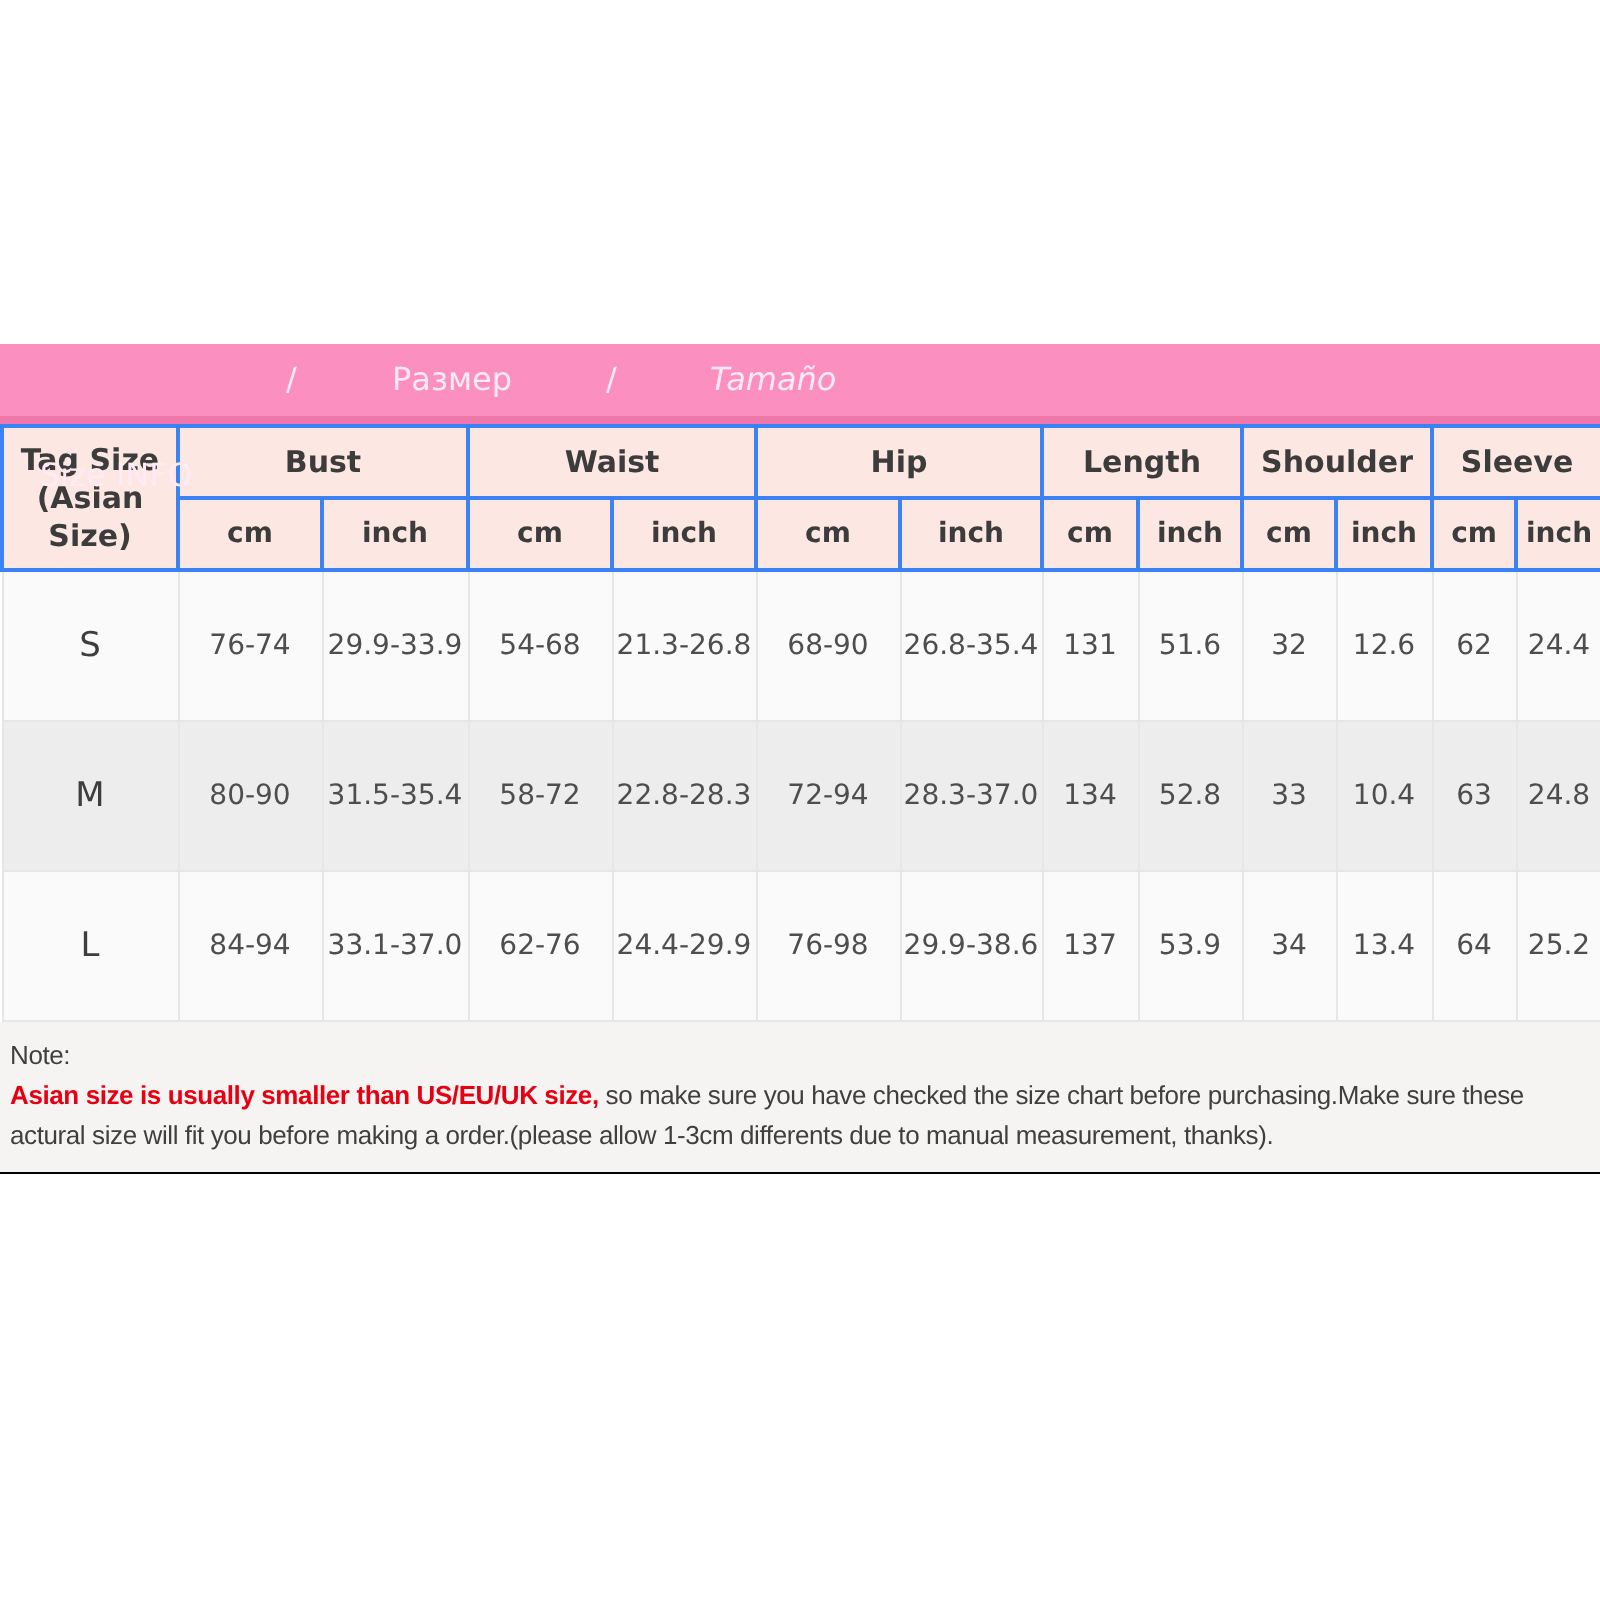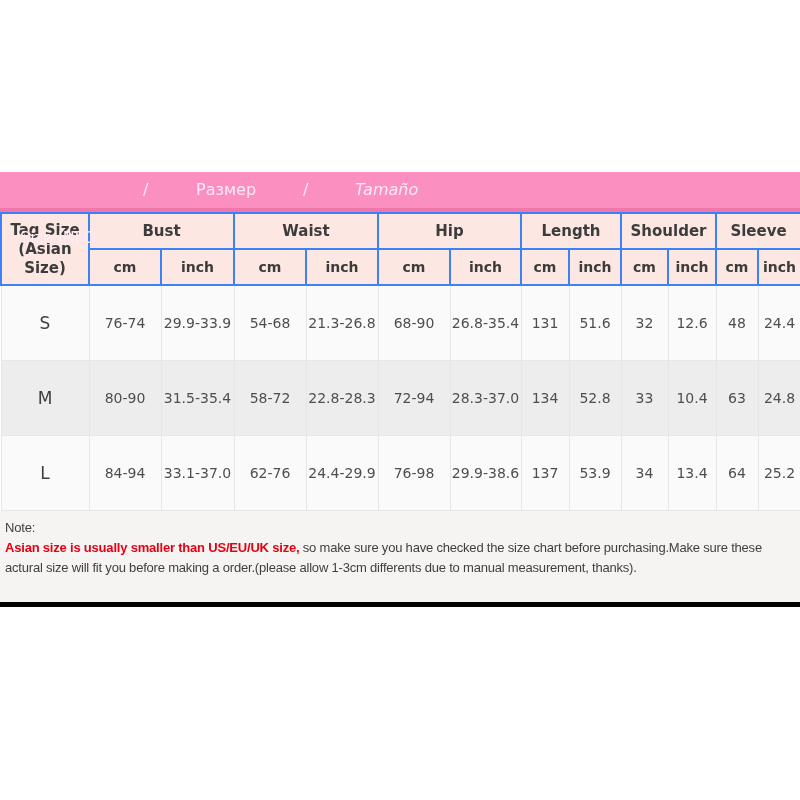--- a/index.html
+++ b/index.html
@@ -44,22 +44,22 @@
   
   .unit-bar {
     position:relative; height:27px; background:#fcfcfc;
     border-bottom:1px solid #e2e2e2; font-size:13.5px; color:#3f3f3f;
   }
   .unit-bar .unit-label { position:absolute; left:8px; top:5px; }
   .unit-bar .conversion { position:absolute; left:236px; top:5px; }
 
   
   .note-section {
-    box-sizing:border-box; height:96px; background:#f5f4f2;
-    border-bottom:5px solid #000000; padding:7px 0 0 5px;
+    box-sizing:border-box; height:76px; background:#f5f4f2;
+    border-bottom:1px solid #000000; padding:7px 0 0 5px;
     font-family:"Liberation Sans",sans-serif; font-size:13px;
     color:#3f3f3f; line-height:20px; white-space:nowrap;
     letter-spacing:-0.2px;
   }
   .note-red { color:#e60012; font-weight:bold; }
 </style>
 </head>
 <body>
 
 <div class="canvas">
@@ -123,21 +123,21 @@
           <td>76-74</td>
           <td>29.9-33.9</td>
           <td>54-68</td>
           <td>21.3-26.8</td>
           <td>68-90</td>
           <td>26.8-35.4</td>
           <td>131</td>
           <td>51.6</td>
           <td>32</td>
           <td>12.6</td>
-          <td>48</td>
+          <td>62</td>
           <td>24.4</td>
         </tr>
         <tr class="row-gray">
           <th class="size-cell">M</th>
           <td>80-90</td>
           <td>31.5-35.4</td>
           <td>58-72</td>
           <td>22.8-28.3</td>
           <td>72-94</td>
           <td>28.3-37.0</td>

